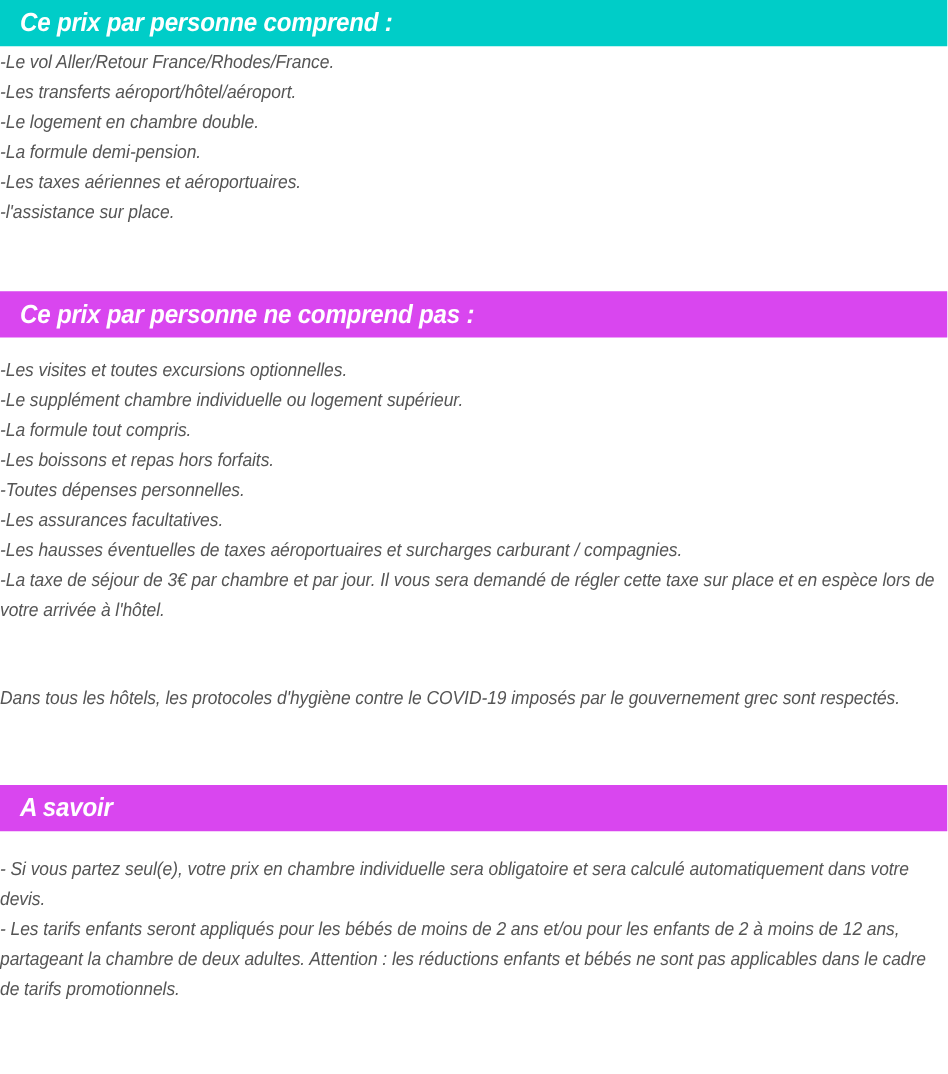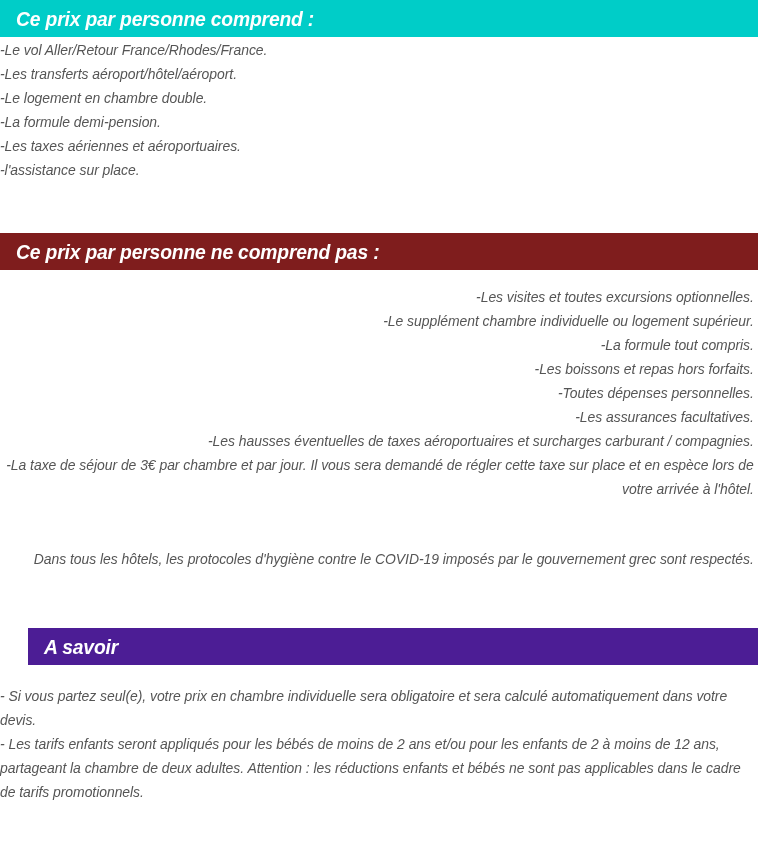--- a/index.html
+++ b/index.html
@@ -60,21 +60,21 @@
     white-space: normal;
     letter-spacing: -0.05px;
   }
   .line.wrap {
     white-space: normal;
   }
   .spacer-lg  { height: 46px; }
 
   
   .sec1-body { padding-top: 1px; }
-  .sec2-body { padding-top: 15px; text-align: right; }
+  .sec2-body { padding-top: 15px; }
   .sec3-body { padding-top: 19px; }
 
   .gap-after-sec1 { height: 51px; }
   .gap-after-sec2 { height: 57px; }
 </style>
 </head>
 <body>
 
 <div class="page" style="background: rgb(255, 255, 255);">
 
@@ -86,42 +86,42 @@
     <div class="line" style="color: rgb(85, 85, 85);">-Le vol Aller/Retour France/Rhodes/France.</div>
     <div class="line" style="color: rgb(85, 85, 85);">-Les transferts aéroport/hôtel/aéroport.</div>
     <div class="line" style="color: rgb(85, 85, 85);">-Le logement en chambre double.</div>
     <div class="line" style="color: rgb(85, 85, 85);">-La formule demi-pension.</div>
     <div class="line" style="color: rgb(85, 85, 85);">-Les taxes aériennes et aéroportuaires.</div>
     <div class="line" style="color: rgb(85, 85, 85);">-l'assistance sur place.</div>
   </div>
 
   <div class="gap-after-sec1"></div>
 
-  <div class="section-bar" style="background: #7f1d1d;">
+  <div class="section-bar" style="background: #d946ef;">
     <span class="section-title" style="color: rgb(255, 255, 255);">Ce prix par personne ne comprend pas :</span>
   </div>
 
   <div class="body-block sec2-body">
     <div class="line" style="color: rgb(85, 85, 85);">-Les visites et toutes excursions optionnelles.</div>
     <div class="line" style="color: rgb(85, 85, 85);">-Le supplément chambre individuelle ou logement supérieur.</div>
     <div class="line" style="color: rgb(85, 85, 85);">-La formule tout compris.</div>
     <div class="line" style="color: rgb(85, 85, 85);">-Les boissons et repas hors forfaits.</div>
     <div class="line" style="color: rgb(85, 85, 85);">-Toutes dépenses personnelles.</div>
     <div class="line" style="color: rgb(85, 85, 85);">-Les assurances facultatives.</div>
     <div class="line" style="color: rgb(85, 85, 85);">-Les hausses éventuelles de taxes aéroportuaires et surcharges carburant / compagnies.</div>
     <div class="line wrap" style="color: rgb(85, 85, 85);">-La taxe de séjour de 3€ par chambre et par jour. Il vous sera demandé de régler cette taxe sur place et en espèce lors de votre arrivée à l'hôtel.</div>
 
     <div class="spacer-lg"></div>
 
     <div class="line wrap" style="color: rgb(85, 85, 85);">Dans tous les hôtels, les protocoles d'hygiène contre le COVID-19 imposés par le gouvernement grec sont respectés.</div>
   </div>
 
   <div class="gap-after-sec2"></div>
 
-  <div class="section-bar" style="background: #4c1d95; margin-left: 28px;">
+  <div class="section-bar" style="background: #d946ef;">
     <span class="section-title" style="color: rgb(255, 255, 255);">A savoir</span>
   </div>
 
   <div class="body-block sec3-body">
     <div class="line wrap" style="color: rgb(85, 85, 85);">- Si vous partez seul(e), votre prix en chambre individuelle sera obligatoire et sera calculé automatiquement dans votre devis.</div>
     <div class="line wrap" style="color: rgb(85, 85, 85);">- Les tarifs enfants seront appliqués pour les bébés de moins de 2 ans et/ou pour les enfants de 2 à moins de 12 ans, partageant la chambre de deux adultes. Attention : les réductions enfants et bébés ne sont pas applicables dans le cadre de tarifs promotionnels.</div>
   </div>
 
 </div>
 

